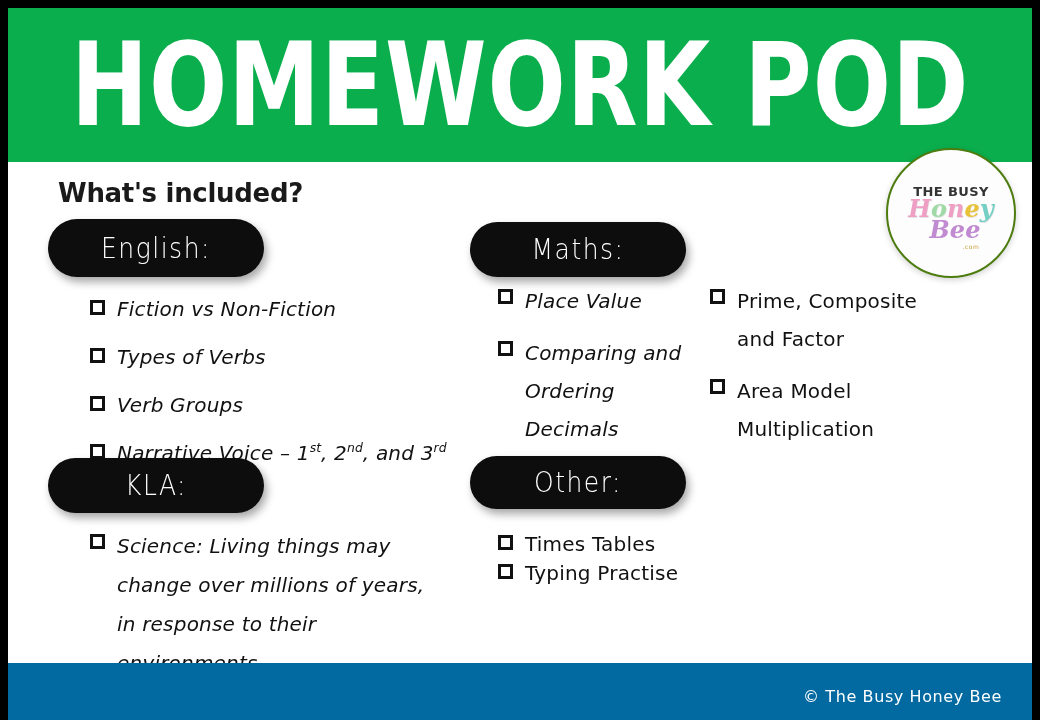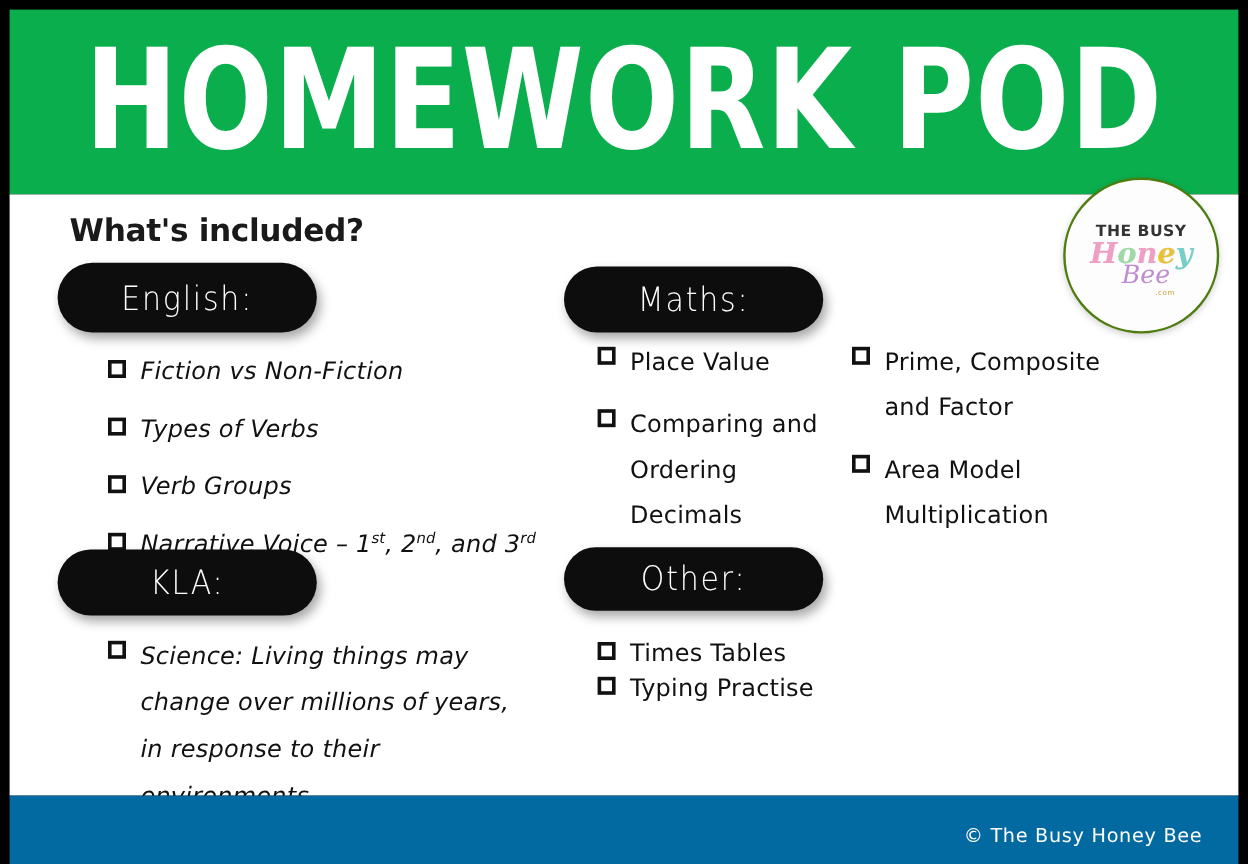--- a/index.html
+++ b/index.html
@@ -151,21 +151,21 @@
   #list-english .item-text { font-size: 20px; }
   #list-english .item:last-child { margin-bottom: 0; }
 
   
   #list-kla { left: 90px; top: 527px; width: 340px; }
   #list-kla .item-text { line-height: 1.95; }
 
   
   #list-maths-a { left: 498px; top: 282px; width: 210px; }
   #list-maths-a .item { margin-bottom: 14px; }
-  #list-maths-a .item-text { line-height: 1.9; }
+  #list-maths-a .item-text { line-height: 1.9; font-style: italic; }
 
   
   #list-maths-b { left: 710px; top: 282px; width: 250px; }
   #list-maths-b .item { margin-bottom: 14px; }
   #list-maths-b .item-text { line-height: 1.9; }
 
   
   #list-other { left: 498px; top: 530px; width: 250px; }
   #list-other .item { margin-bottom: 0px; }
   #list-other .item-text { line-height: 1.45; }
@@ -207,23 +207,23 @@
     font-weight: bold;
     font-style: italic;
     font-size: 24px;
     line-height: 0.95;
     margin-top: -1px;
     white-space: nowrap;
   }
   .logo-honey span { text-shadow: 0.5px 0.5px 0 rgba(0,0,0,0.10); }
   .logo-bee {
     font-family: "DejaVu Serif", serif;
-    font-weight: normal;
+    font-weight: bold;
     font-style: italic;
-    font-size: 21px;
+    font-size: 24px;
     line-height: 0.95;
     margin-top: -2px;
     margin-left: 8px;
   }
   .logo-sub {
     font-family: "DejaVu Sans", sans-serif;
     font-size: 6px;
     color: #c8a23a;
     margin-top: 1px;
     margin-left: 40px;

